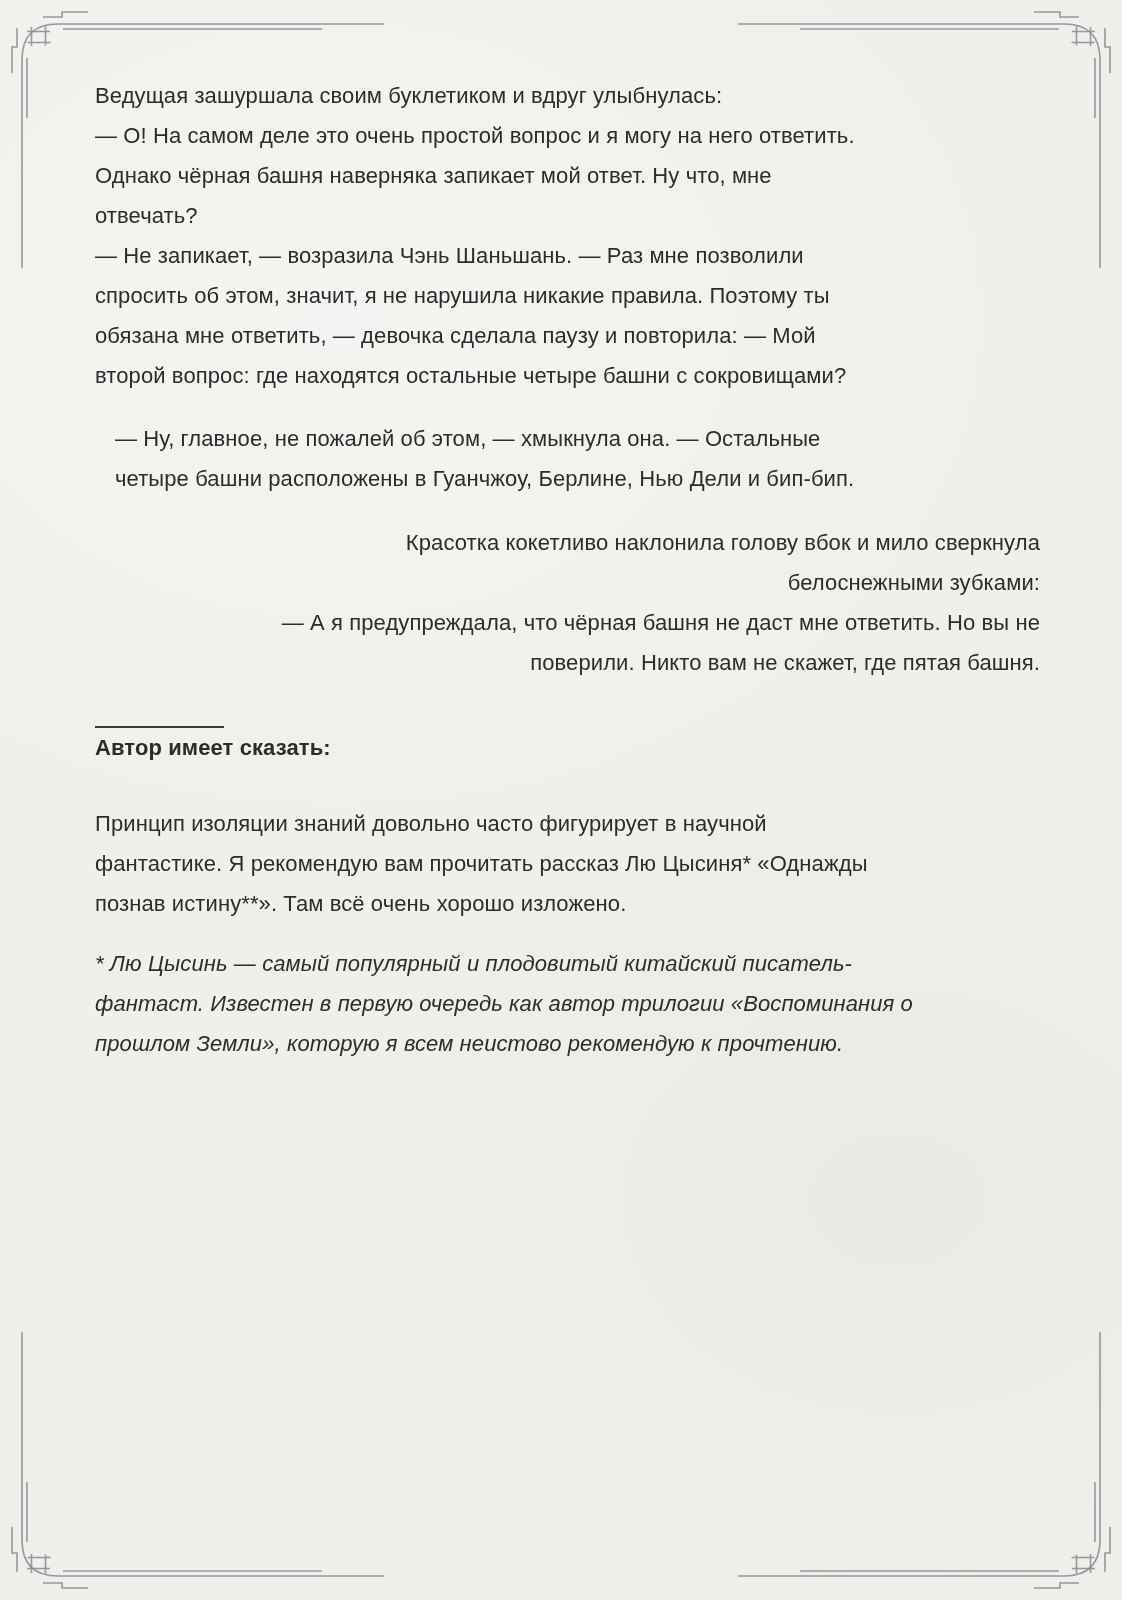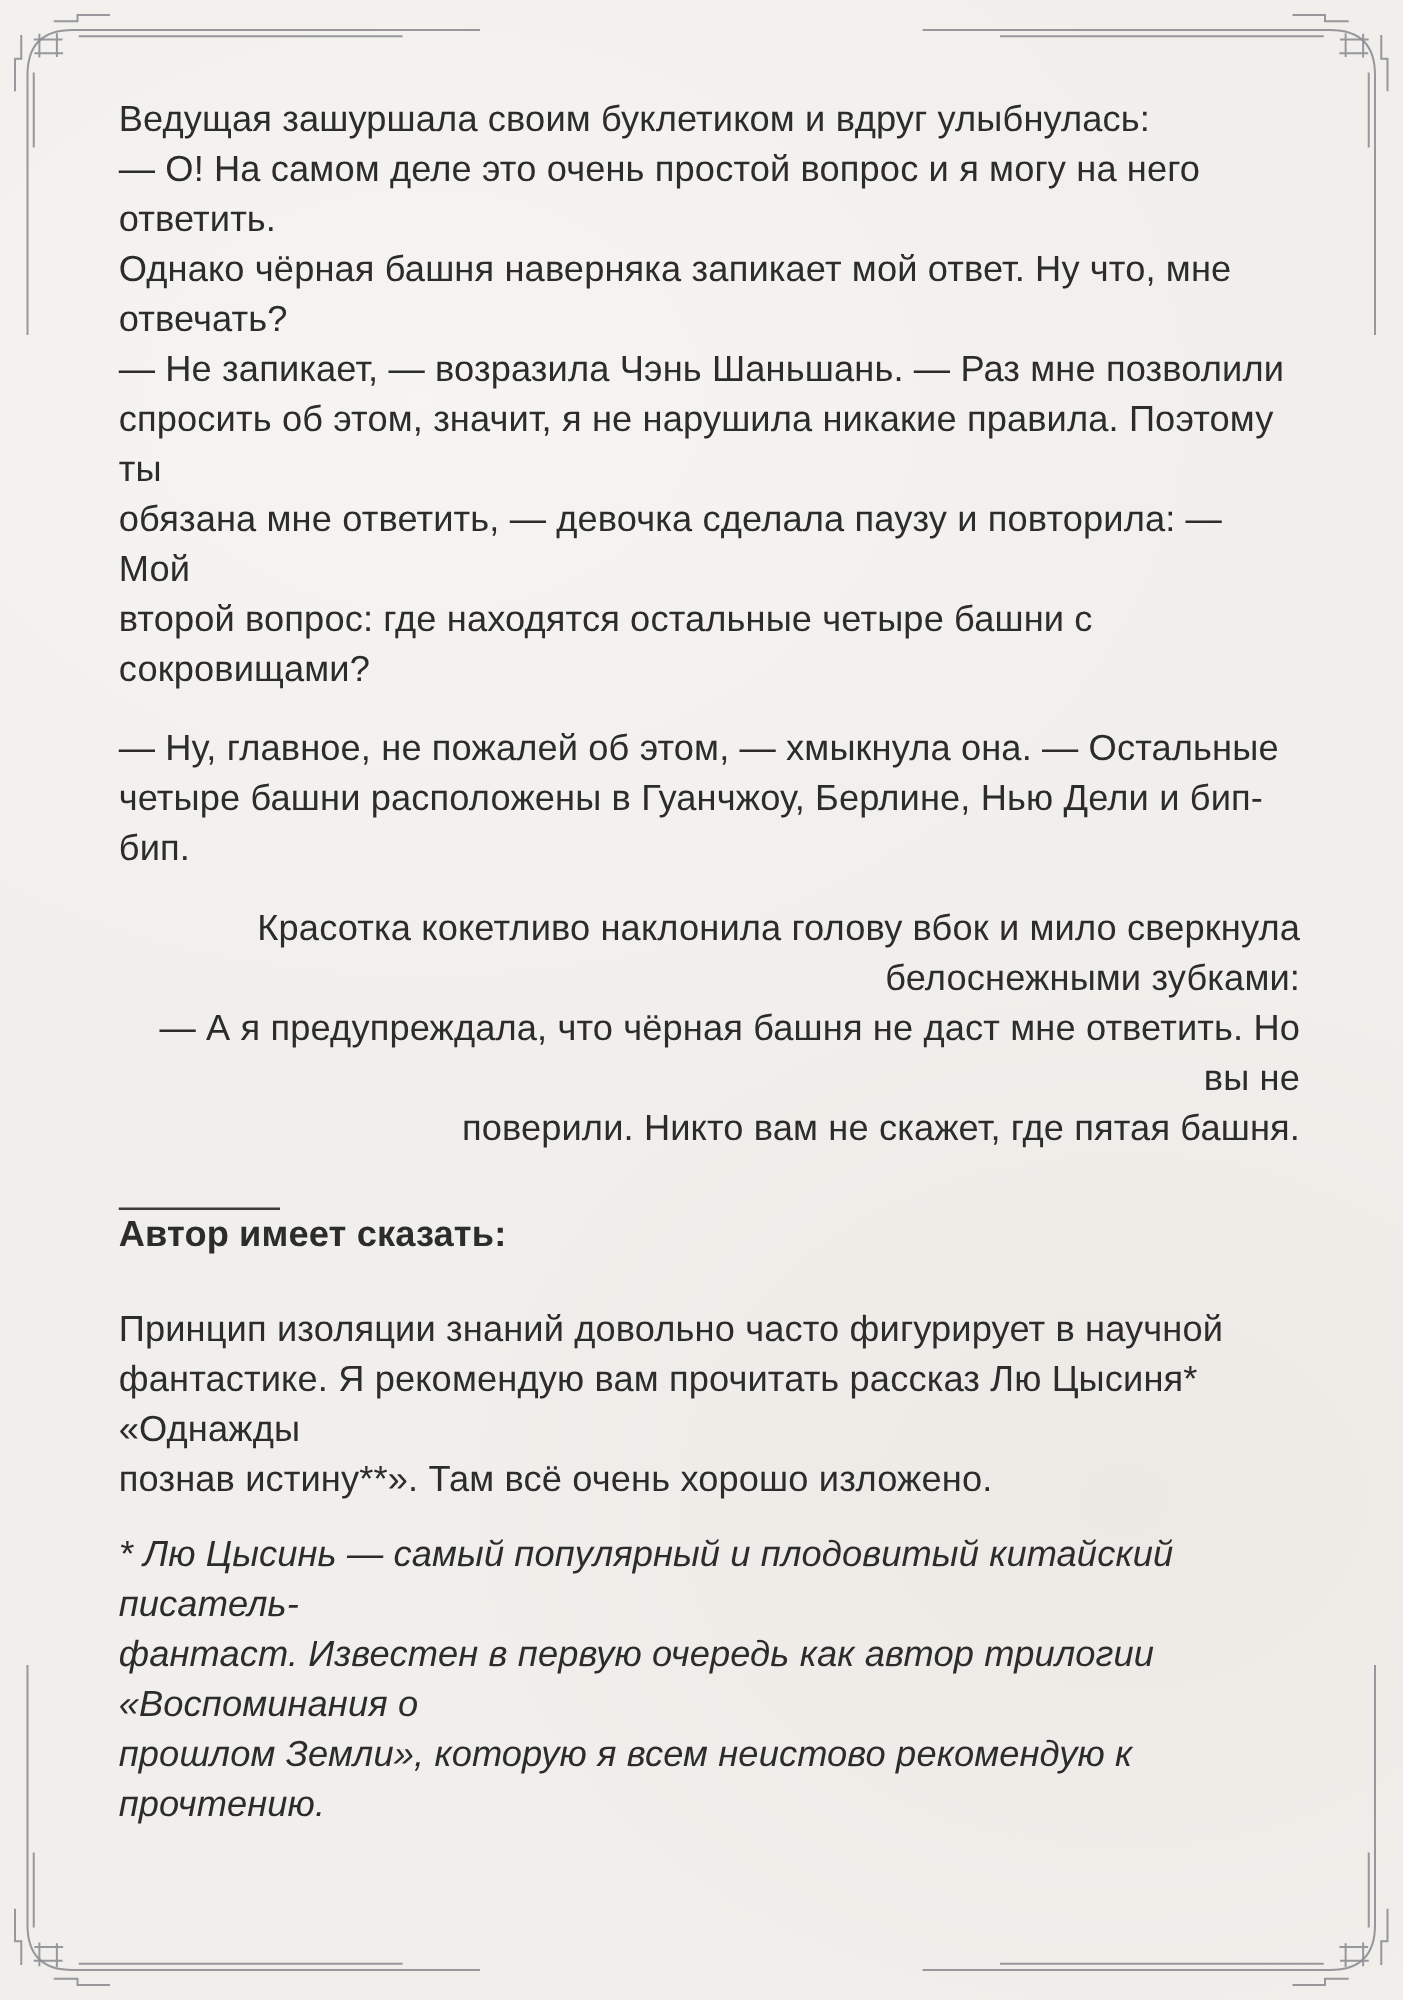--- a/index.html
+++ b/index.html
@@ -29,31 +29,31 @@
     fill:none;
     stroke:var(--frame-color);
     stroke-width:1.6;
     opacity:.9;
   }
   .text-layer{
     position:absolute;
     left:95px; top:0;
     width:945px;
     color:var(--text-color);
-    font-size:29px;
+    font-size:22px;
     line-height:40px;
     letter-spacing:0.1px;
   }
   .para{
     white-space:pre-line;
   }
   .p1{margin-top:76px;}
   .p2{}
   .p3{margin-top:17px;}
-  .p4{margin-top:23px;}
+  .p4{margin-top:23px;margin-left:20px;}
   .p5{margin-top:42px;}
   .p6{margin-top:24px;text-align:right;}
   .divider{
     margin-top:43px;
     width:129px;
     border-top:2px solid var(--divider-color);
   }
   .heading{
     font-weight:bold;
     white-space:pre-line;

